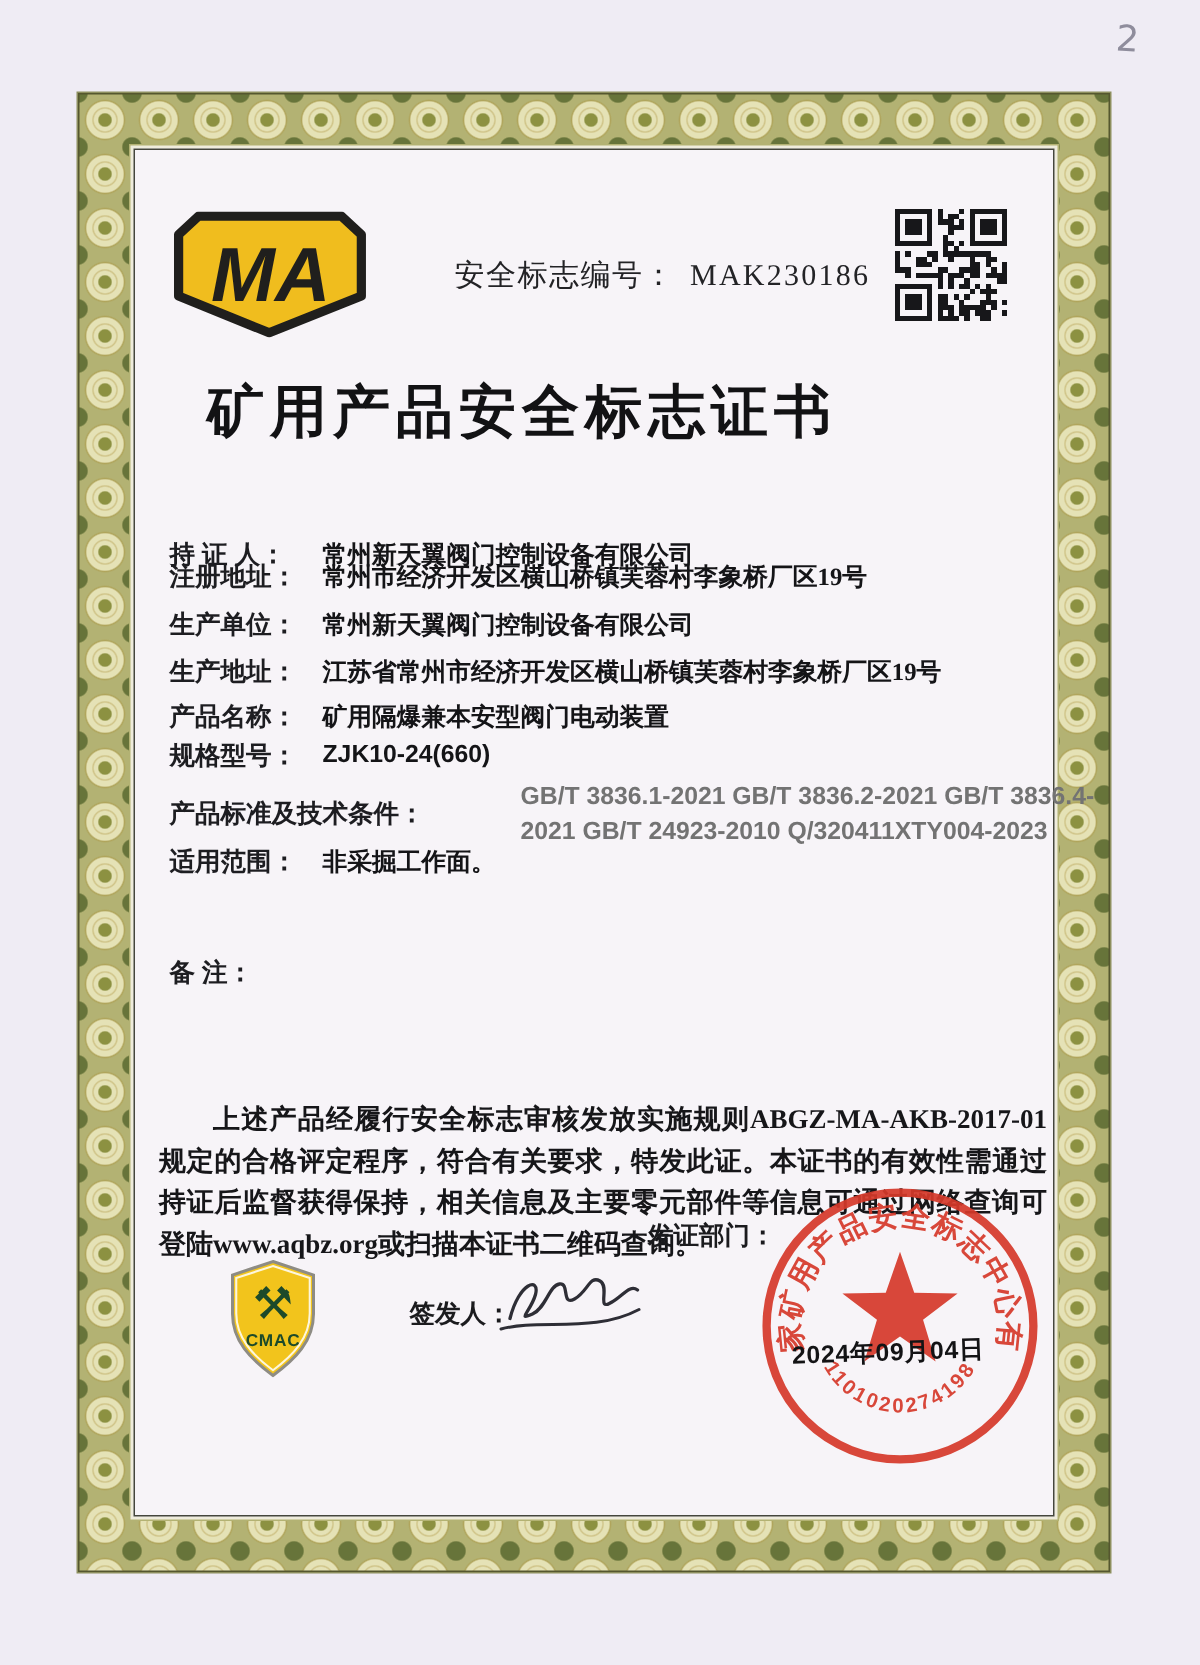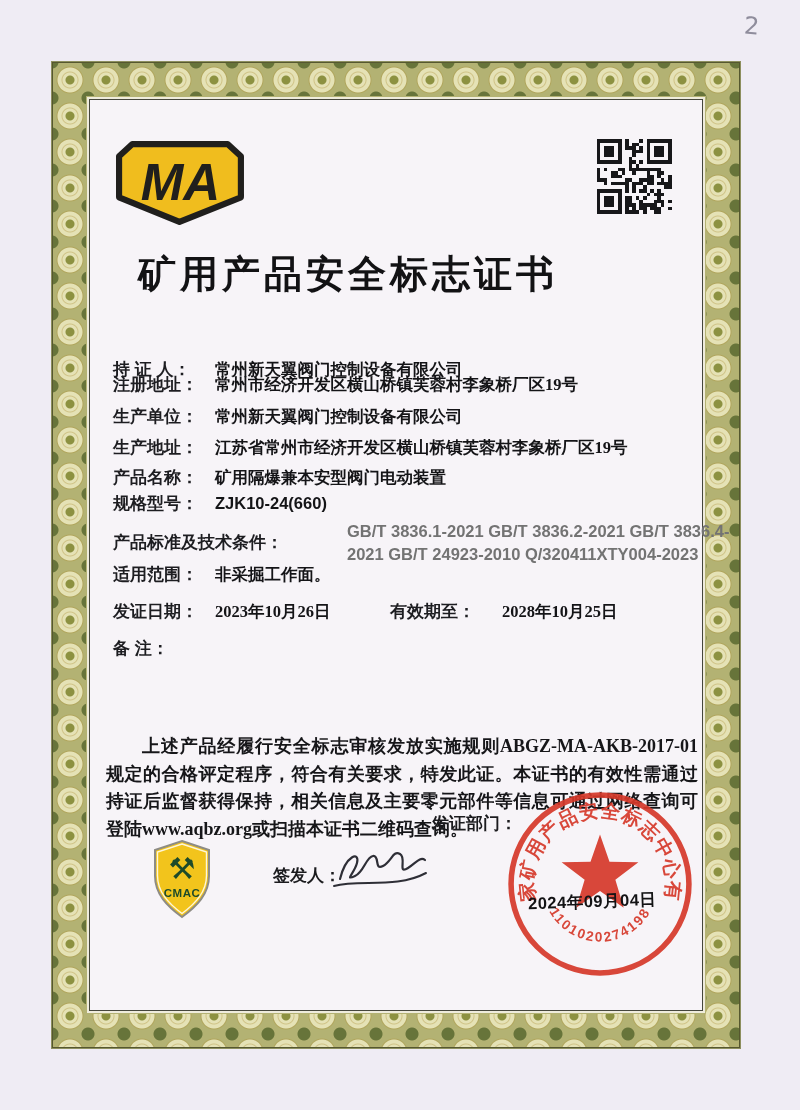--- a/index.html
+++ b/index.html
@@ -61,20 +61,23 @@
     <div class="panel"></div>
   </div>
 
   <div class="ma-logo">
     <svg viewBox="0 0 125 82">
       <polygon points="16,3 109,3 122,15 122,55 62,79 3,55 3,15" fill="#f0bd1e" stroke="#201f1d" stroke-width="6" stroke-linejoin="round"></polygon>
       <text x="63" y="58" text-anchor="middle" font-family="Liberation Sans, sans-serif" font-size="50" font-weight="900" font-style="italic" fill="#201f1d">MA</text>
     </svg>
   </div>
 
+  <div class="certno">
+    <span>安全标志编号：</span><span class="v">MAK230186</span>
+  </div>
 
   <div class="qr">
     <svg viewBox="0 0 21 21" fill="#17171a">
       <g id="qr-mods">
           <rect x="8" y="0" width="1" height="1"></rect>
           <rect x="12" y="0" width="1" height="1"></rect>
           <rect x="8" y="1" width="1" height="1"></rect>
           <rect x="10" y="1" width="1" height="1"></rect>
           <rect x="11" y="1" width="1" height="1"></rect>
           <rect x="8" y="2" width="1" height="1"></rect>
@@ -240,26 +243,20 @@
     <span class="lbl lbl-wide" style="padding-top:11px">产品标准及技术条件：</span>
     <div class="std-lines">
       <div>GB/T 3836.1-2021 GB/T 3836.2-2021 GB/T 3836.4-</div>
       <div>2021 GB/T 24923-2010 Q/320411XTY004-2023</div>
     </div>
   </div>
   <div class="row" style="top:563px">
     <span class="lbl">适用范围：</span>
     <span class="val">非采掘工作面。</span>
   </div>
-  <div class="row" style="top:600px">
-    <span class="lbl">发证日期：</span>
-    <span class="val" style="width:175px">2023年10月26日</span>
-    <span class="lbl" style="width:112px">有效期至：</span>
-    <span class="val">2028年10月25日</span>
-  </div>
   <div class="row" style="top:637px">
     <span class="lbl">备    注：</span>
     <span class="val"></span>
   </div>
 
   <div class="statement">上述产品经履行安全标志审核发放实施规则ABGZ-MA-AKB-2017-01规定的合格评定程序，符合有关要求，特发此证。本证书的有效性需通过持证后监督获得保持，相关信息及主要零元部件等信息可通过网络查询可登陆www.aqbz.org或扫描本证书二维码查询。</div>
 
   <div class="cmac">
     <svg viewBox="0 0 62 80">
       <path d="M31 2 L58 11 V37 C58 55 46 67 31 78 C16 67 4 55 4 37 V11 Z" fill="#f2c41c" stroke="#8e8c84" stroke-width="2"></path>

